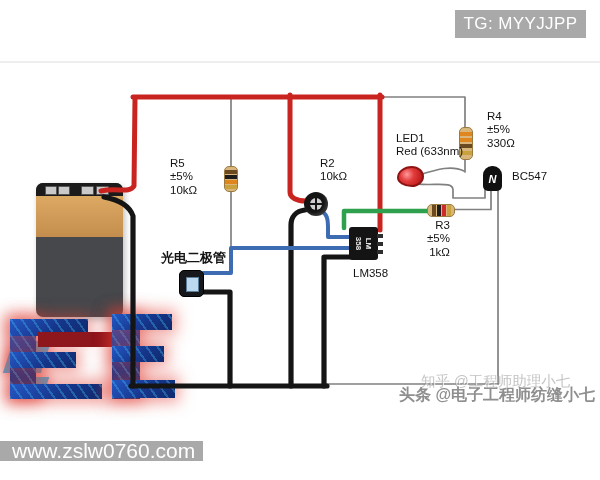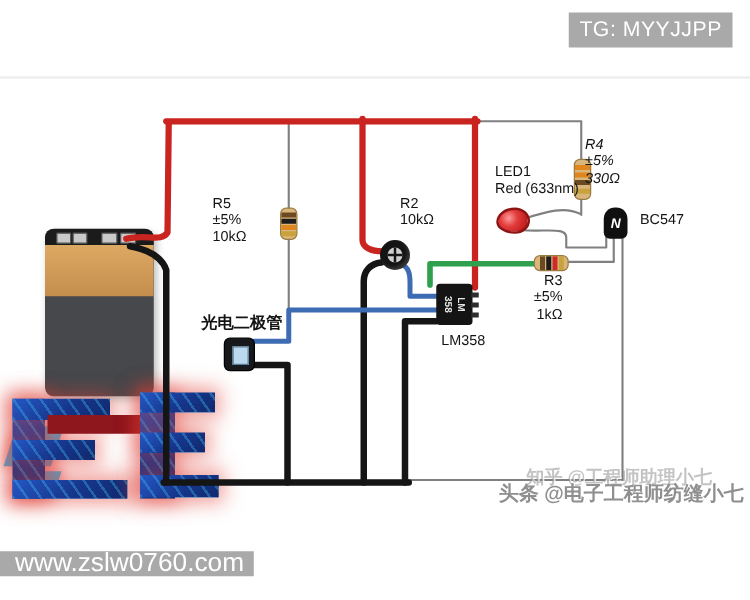--- a/index.html
+++ b/index.html
@@ -12,21 +12,21 @@
 
   
   .bg-edge{left:0;top:61px;width:600px;height:2px;background:#eeeeee;}
 
   
   .wm-box{background:#a9a9a9;color:#ffffff;display:flex;align-items:center;}
   .wm-top{left:455px;top:10px;width:131px;height:28px;justify-content:center;
           font-size:17px;letter-spacing:.4px;}
   .wm-bottom{left:0;top:441px;width:203px;height:20px;padding-left:12px;
           font-size:21px;box-sizing:border-box;}
-  .wm-social1{left:421px;top:372px;width:175px;font-size:14.5px;font-weight:bold;
+  .wm-social1{left:421px;top:372px;width:175px;font-size:14.5px;font-weight:normal;
           color:rgba(145,145,145,.55);text-shadow:1px 1px 0 rgba(255,255,255,.8);
           white-space:nowrap;z-index:8;}
   .wm-social2{left:399px;top:385px;width:195px;font-size:16px;font-weight:bold;
           color:#8f8f8f;text-shadow:1px 1px 0 #ffffff;white-space:nowrap;z-index:8;}
 
   
   .battery{left:36px;top:183px;width:87px;height:134px;border-radius:7px;
           background:#46484c;overflow:hidden;z-index:1;
           box-shadow:2px 3px 6px rgba(0,0,0,.25);}
   .battery .cap{position:absolute;left:0;top:0;width:100%;height:13px;background:#1b1b1b;}
@@ -46,21 +46,21 @@
             linear-gradient(135deg,#2457c4 0%,#16368c 55%,#102a6e 100%);
           box-shadow:0 0 15px 4px rgba(225,60,50,.5);}
   .logo .cyan{position:absolute;background:#3bb7e8;transform:skewX(-18deg);
           box-shadow:0 0 10px 2px rgba(225,60,50,.45);}
   .logo .red{position:absolute;background:#8e161d;}
 
   
   .lbl{font-size:11.5px;color:#141414;line-height:1.17;z-index:5;white-space:nowrap;}
   .lbl-r5{left:170px;top:157px;}
   .lbl-r2{left:320px;top:157px;}
-  .lbl-r4{left:468px;top:110px;font-style:italic;}
+  .lbl-r4{left:487px;top:110px;}
   .lbl-led{left:396px;top:132px;}
   .lbl-bc547{left:512px;top:170px;}
   .lbl-r3{left:427px;top:219px;text-align:right;}
   .lbl-lm358{left:353px;top:267px;}
   .lbl-pd{left:161px;top:250px;font-weight:bold;font-size:13px;}
 
   
   .comp{z-index:4;}
   .res-v{width:12px;border:1px solid #9a7c42;border-radius:5px;background:#d9b77c;overflow:hidden;}
   .res-v .bd{position:absolute;left:0;width:100%;height:4px;}

